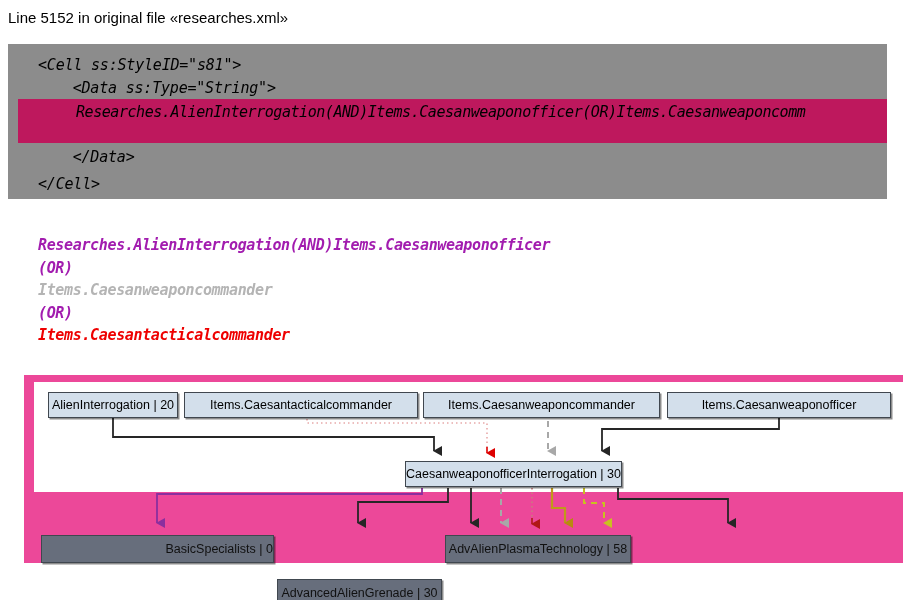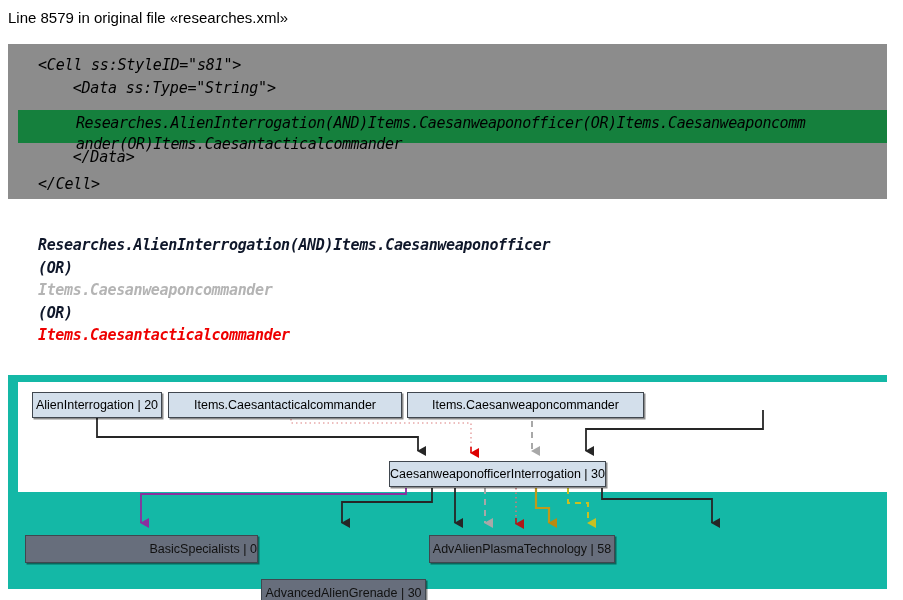--- a/index.html
+++ b/index.html
@@ -34,23 +34,23 @@
     color:#000;
     white-space:pre;
     letter-spacing:-0.2px;
   }
   .xml-l1{left:30px;top:12px;}
   .xml-l2{left:47px;top:35px;}
   .xml-l5{left:47px;top:104px;}
   .xml-l6{left:30px;top:131px;}
 
   .xml-highlight{
-    position:absolute;left:10px;top:66px;
-    width:869px;height:33px;
-    background:#15803d;
+    position:absolute;left:10px;top:55px;
+    width:869px;height:44px;
+    background:#be185d;
     box-sizing:border-box;
   }
   .xml-hl-line{
     position:absolute;left:58px;
     font-family:"DejaVu Sans Mono", monospace;
     font-style:italic;
     font-size:15px;
     color:#000;
     white-space:pre;
     letter-spacing:-0.45px;
@@ -63,30 +63,30 @@
     position:absolute;left:38px;top:234px;
   }
   .expr-line{
     font-family:"DejaVu Sans Mono", monospace;
     font-style:italic;
     font-weight:bold;
     font-size:15px;
     line-height:22.5px;
     white-space:pre;
     letter-spacing:-0.35px;
-    color:#0f172a;
+    color:#a21caf;
   }
   .expr-muted{color:#b4b4b4;}
   .expr-red{color:#ee0000;}
 
   
   .graph-panel{
-    position:absolute;left:8px;top:375px;
-    width:879px;height:214px;
-    background:#14b8a6;
+    position:absolute;left:24px;top:375px;
+    width:879px;height:188px;
+    background:#ec4899;
     box-sizing:border-box;
   }
   .graph-inner{
     position:absolute;left:10px;top:7px;
     width:870px;height:110px;
     background:#ffffff;
   }
 
   .node{
     position:absolute;
@@ -106,29 +106,28 @@
 
   svg.edges{
     position:absolute;left:0;top:0;
     width:879px;height:214px;
     pointer-events:none;
   }
 </style>
 </head>
 <body>
 
-<div class="page-title">Line 8579 in original file «researches.xml»</div>
+<div class="page-title">Line 5152 in original file «researches.xml»</div>
 
 <div class="xml-panel">
   <div class="xml-line xml-l1">&lt;Cell ss:StyleID="s81"&gt;</div>
   <div class="xml-line xml-l2">  &lt;Data ss:Type="String"&gt;</div>
 
   <div class="xml-highlight">
     <div class="xml-hl-line xml-hl-1">Researches.AlienInterrogation(AND)Items.Caesanweaponofficer(OR)Items.Caesanweaponcomm</div>
-    <div class="xml-hl-line xml-hl-2">ander(OR)Items.Caesantacticalcommander</div>
   </div>
 
   <div class="xml-line xml-l5">  &lt;/Data&gt;</div>
   <div class="xml-line xml-l6">&lt;/Cell&gt;</div>
 </div>
 
 <div class="expr-block">
   <div class="expr-line">Researches.AlienInterrogation(AND)Items.Caesanweaponofficer</div>
   <div class="expr-line">(OR)</div>
   <div class="expr-line expr-muted">Items.Caesanweaponcommander</div>
@@ -194,20 +193,23 @@
 
   <div class="node node-top" style="left:24px;top:17px;width:130px;">
     <span>AlienInterrogation | 20</span>
   </div>
   <div class="node node-top" style="left:160px;top:17px;width:234px;">
     <span>Items.Caesantacticalcommander</span>
   </div>
   <div class="node node-top" style="left:399px;top:17px;width:237px;">
     <span>Items.Caesanweaponcommander</span>
   </div>
+  <div class="node node-top" style="left:643px;top:17px;width:224px;">
+    <span>Items.Caesanweaponofficer</span>
+  </div>
 
   <div class="node node-mid" style="left:381px;top:86px;width:217px;">
     <span>CaesanweaponofficerInterrogation | 30</span>
   </div>
 
   <div class="node node-bot" style="left:17px;top:160px;width:233px;justify-content:flex-end;">
     <span>BasicSpecialists | 0</span>
   </div>
   <div class="node node-bot" style="left:253px;top:160px;width:165px;margin-top:44px;">
     <span>AdvancedAlienGrenade | 30</span>

